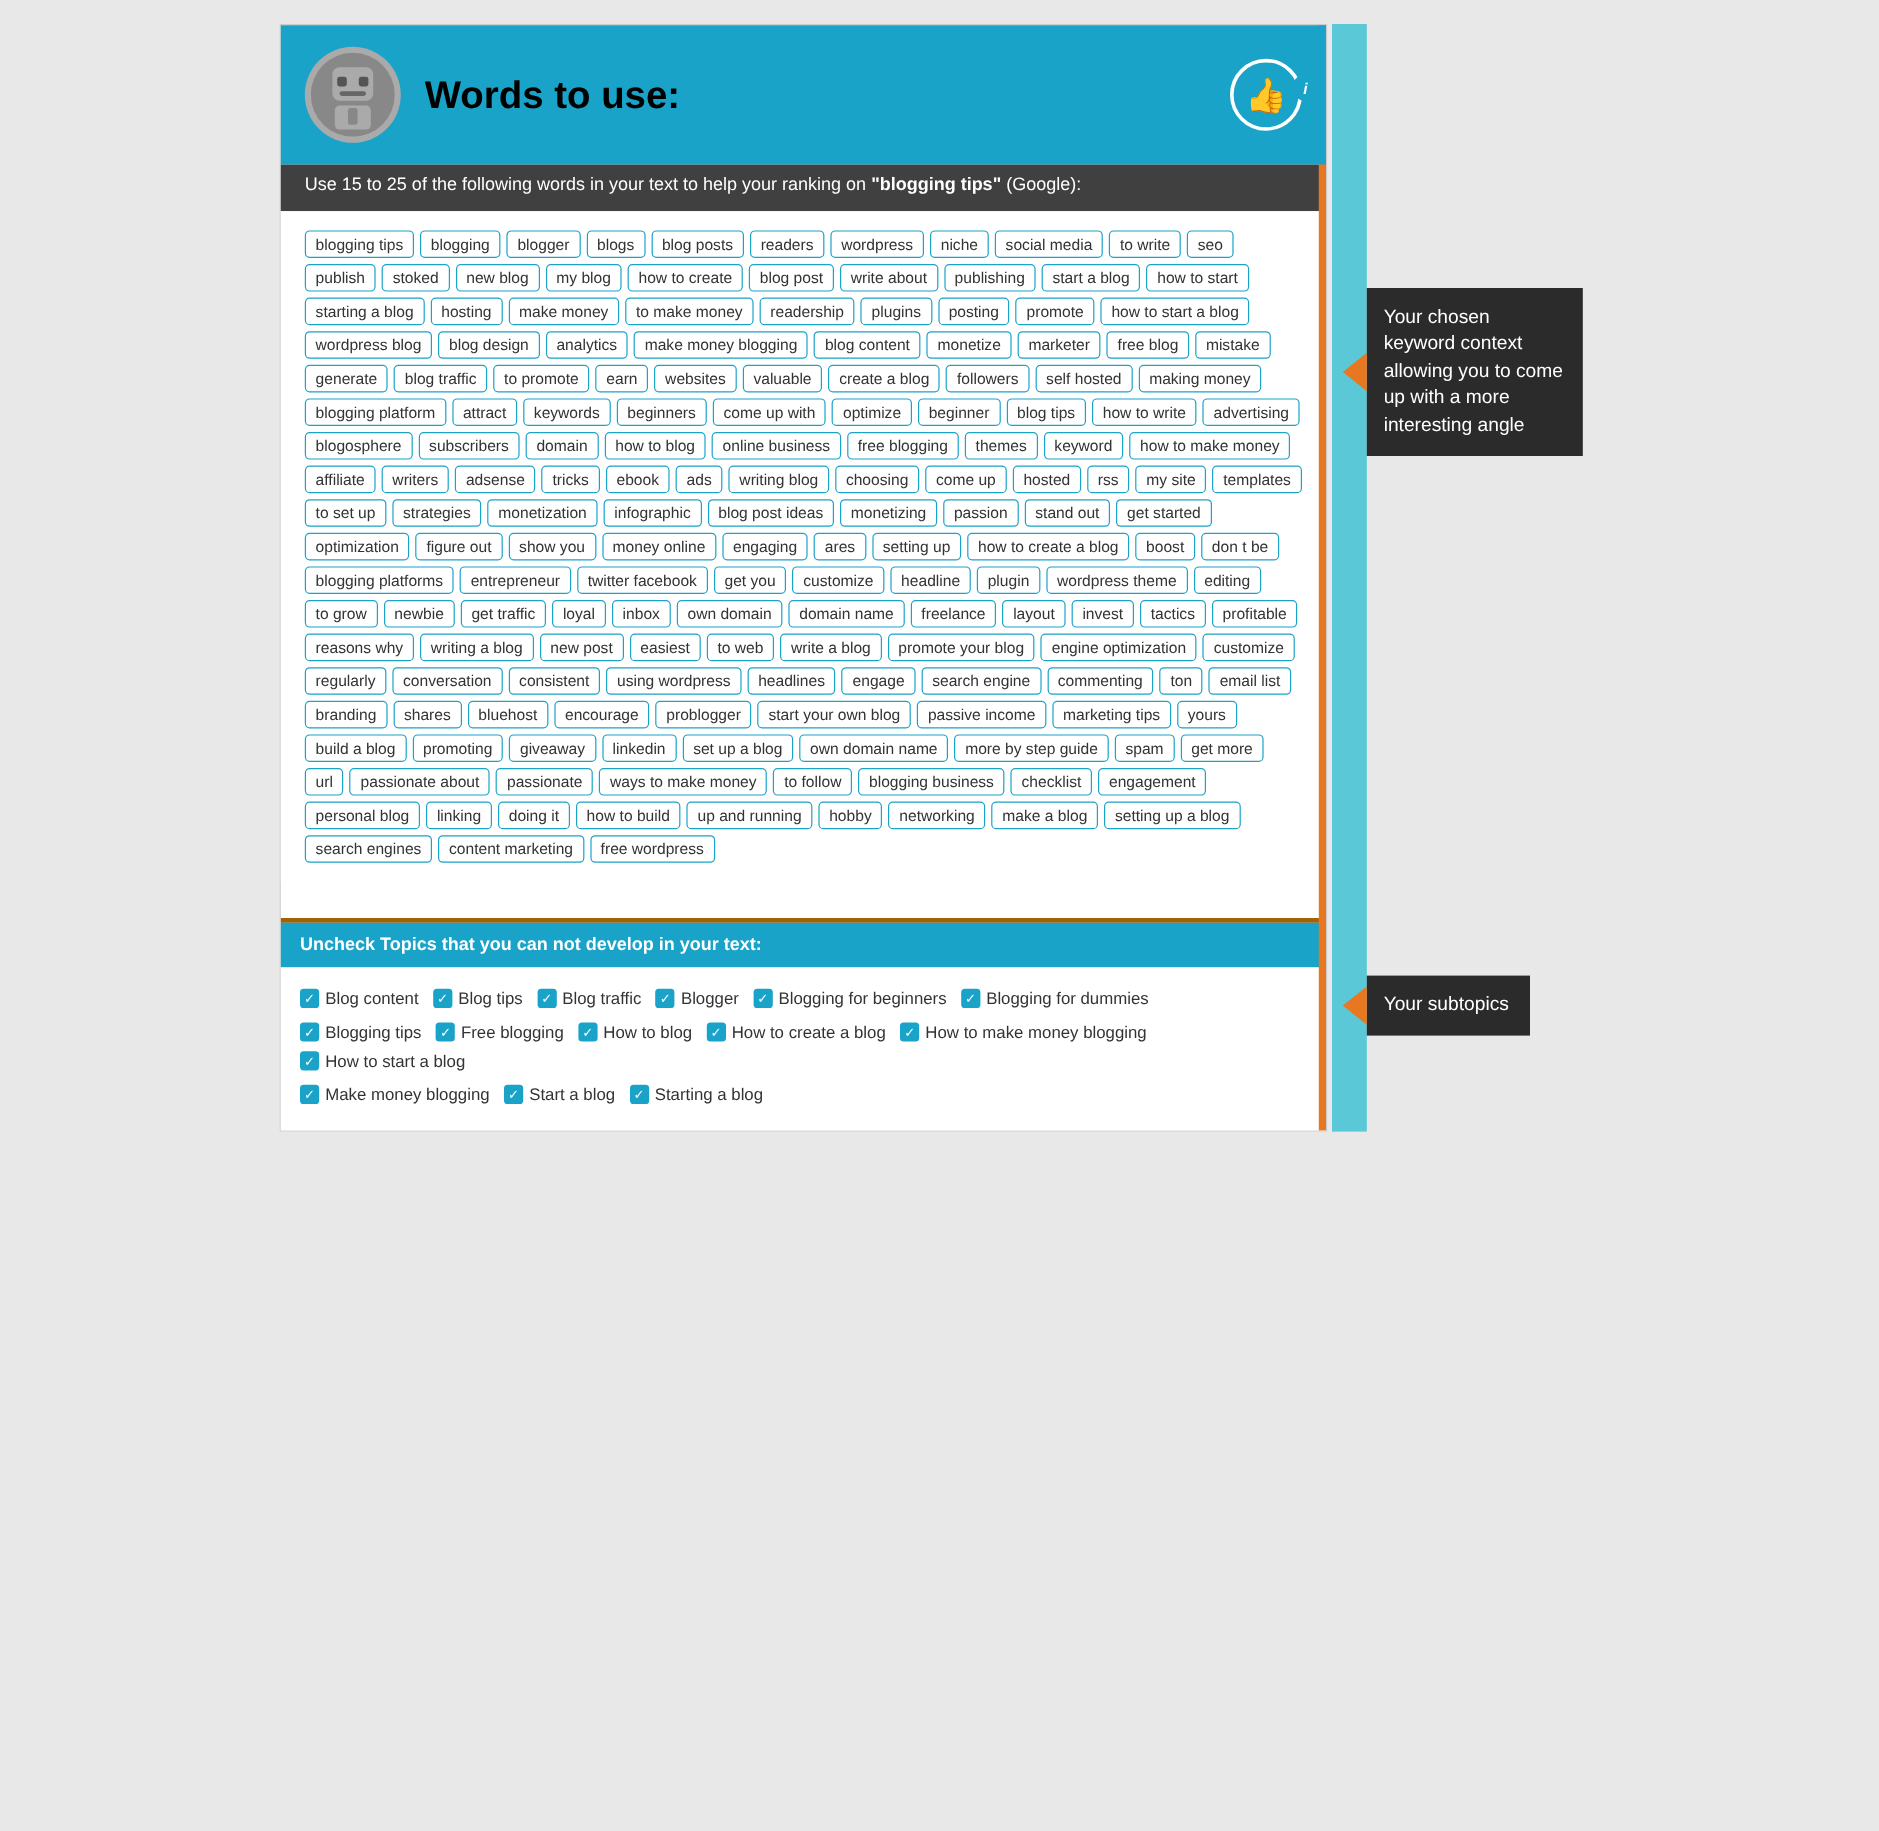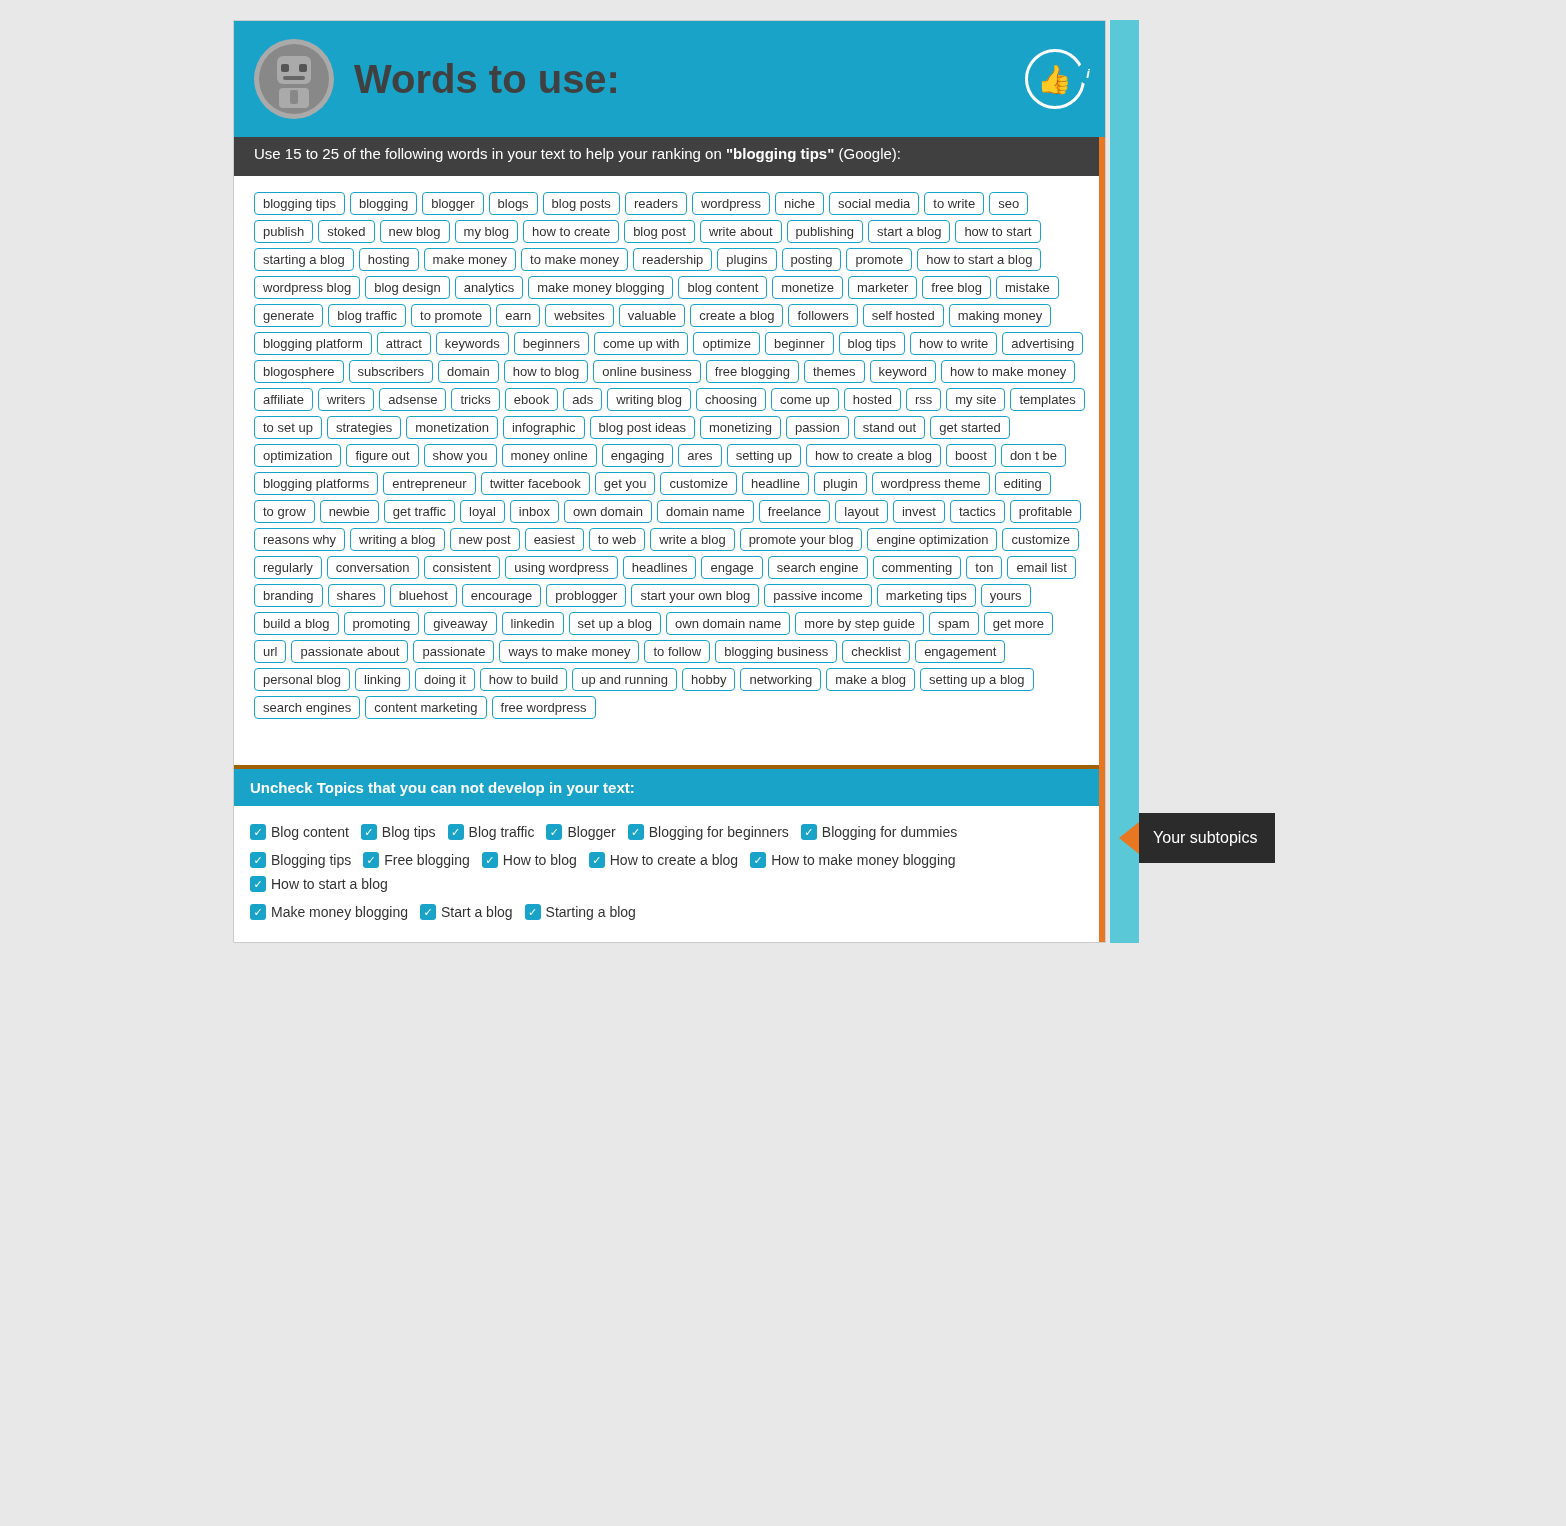--- a/index.html
+++ b/index.html
@@ -33,22 +33,22 @@
       background: #aaa;
       border-radius: 50%;
       display: flex;
       align-items: center;
       justify-content: center;
       margin-right: 20px;
       flex-shrink: 0;
       overflow: hidden;
     }
     .header-title {
-      color: #404040;
-      font-size: 40px;
+      color: #000000;
+      font-size: 32px;
       font-weight: bold;
       text-align: right;
     }
     .thumbs-up {
       position: absolute;
       right: 20px;
       top: 50%;
       transform: translateY(-50%);
       width: 60px;
       height: 60px;
@@ -486,20 +486,26 @@
             </label>
           </div>
         </div>
     </div>
   </div>
 
   <div class="teal-strip"></div>
 
   <div class="annotations">
 
+    <div class="annotation-box keyword-context">
+      <div style="position:relative;">
+        <div style="position:absolute;left:-34px;top:50%;transform:translateY(-50%);width:0;height:0;border-top:16px solid transparent;border-bottom:16px solid transparent;border-right:20px solid #e87722;"></div>
+        <span>Your chosen keyword context allowing you to come up with a more interesting angle</span>
+      </div>
+    </div>
 
     <div class="annotation-box subtopics" style="bottom:80px;">
       <div style="position:relative;">
         <div style="position:absolute;left:-34px;top:50%;transform:translateY(-50%);width:0;height:0;border-top:16px solid transparent;border-bottom:16px solid transparent;border-right:20px solid #e87722;"></div>
         <span>Your subtopics</span>
       </div>
     </div>
   </div>
 </div>
 

